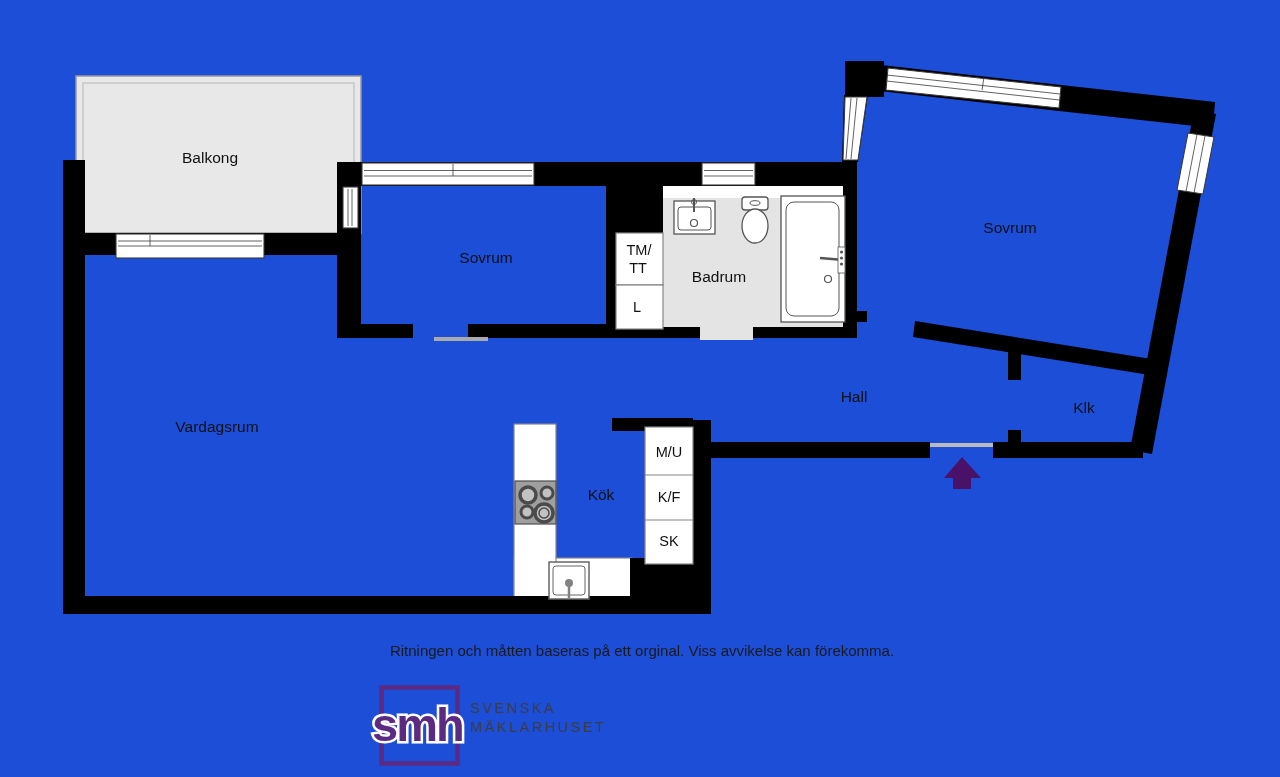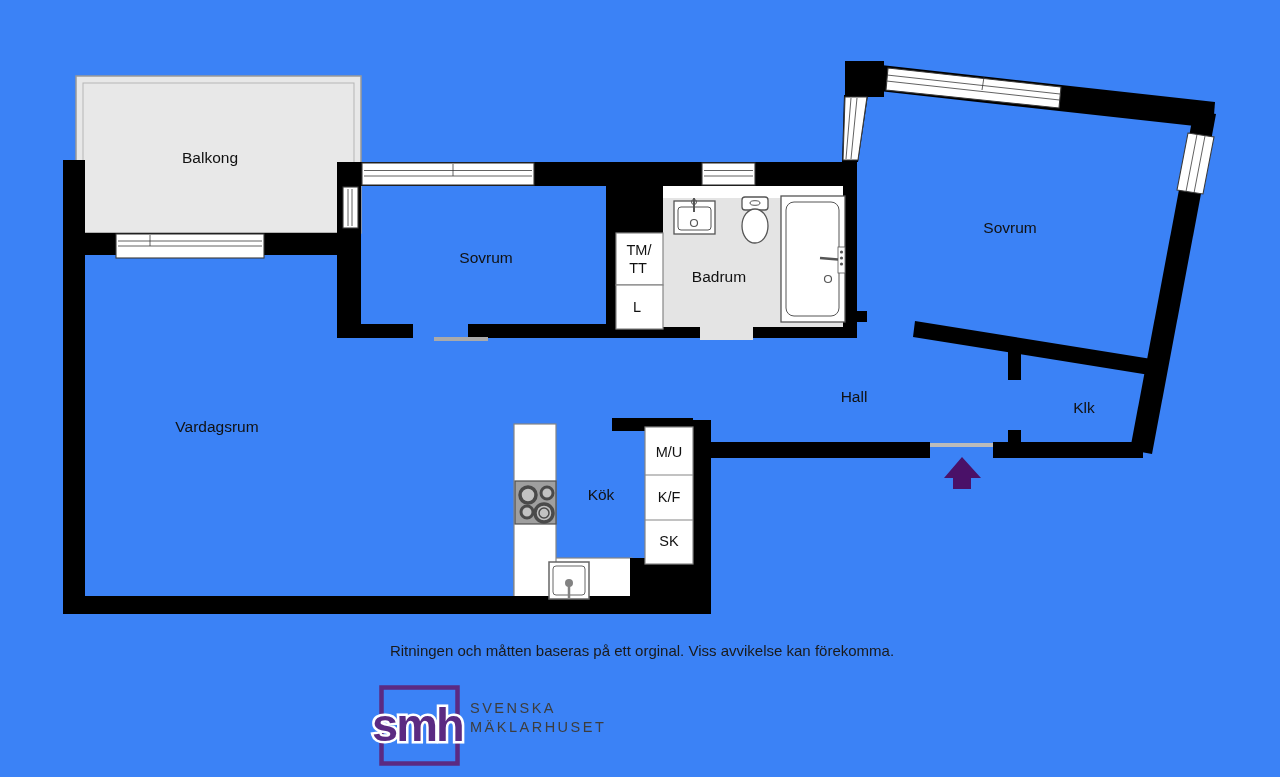--- a/index.html
+++ b/index.html
@@ -1,16 +1,16 @@
 <!DOCTYPE html>
 <html><head>
 <meta charset="utf-8">
 <style>
   html,body{margin:0;padding:0;background:#ffffff;}
-  .page{position:relative;width:1280px;height:777px;background:#3b82f6;overflow:hidden;
+  .page{position:relative;width:1280px;height:777px;background:#1d4ed8;overflow:hidden;
         font-family:"Liberation Sans", sans-serif;}
   svg{position:absolute;left:0;top:0;}
   .room-label{font-family:"Liberation Sans", sans-serif;font-size:15.5px;fill:#111;}
   .small-label{font-family:"Liberation Sans", sans-serif;font-size:14.5px;fill:#111;}
   .disclaimer{font-family:"Liberation Sans", sans-serif;font-size:15px;fill:#1a1a1a;}
   .logo-mono{font-family:"Liberation Sans", sans-serif;font-size:47px;font-weight:bold;
              letter-spacing:-2px;fill:#5b2a82;paint-order:stroke;stroke:#ffffff;stroke-width:5px;}
   .logo-name{font-family:"Liberation Sans", sans-serif;font-size:14.5px;letter-spacing:2.5px;fill:#3d3d3d;}
   .wall{fill:#000;}
   .win{fill:#fff;stroke:#3a3a3a;stroke-width:1.1;}

